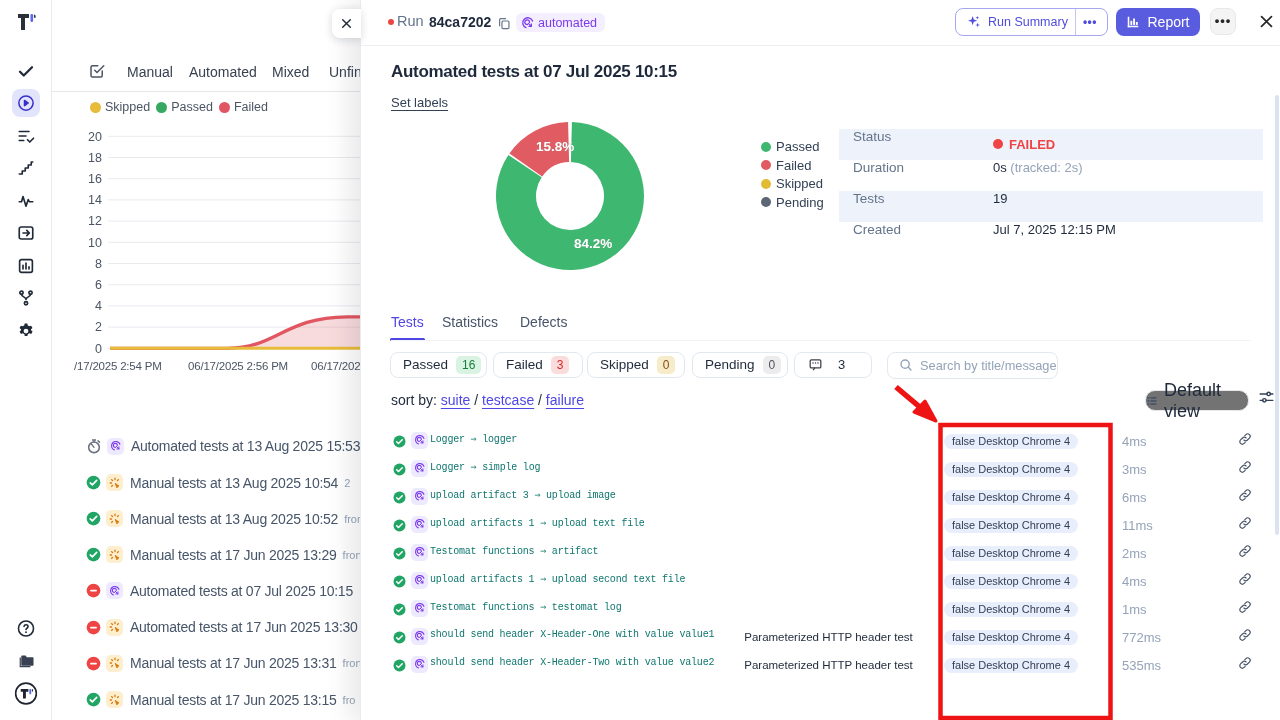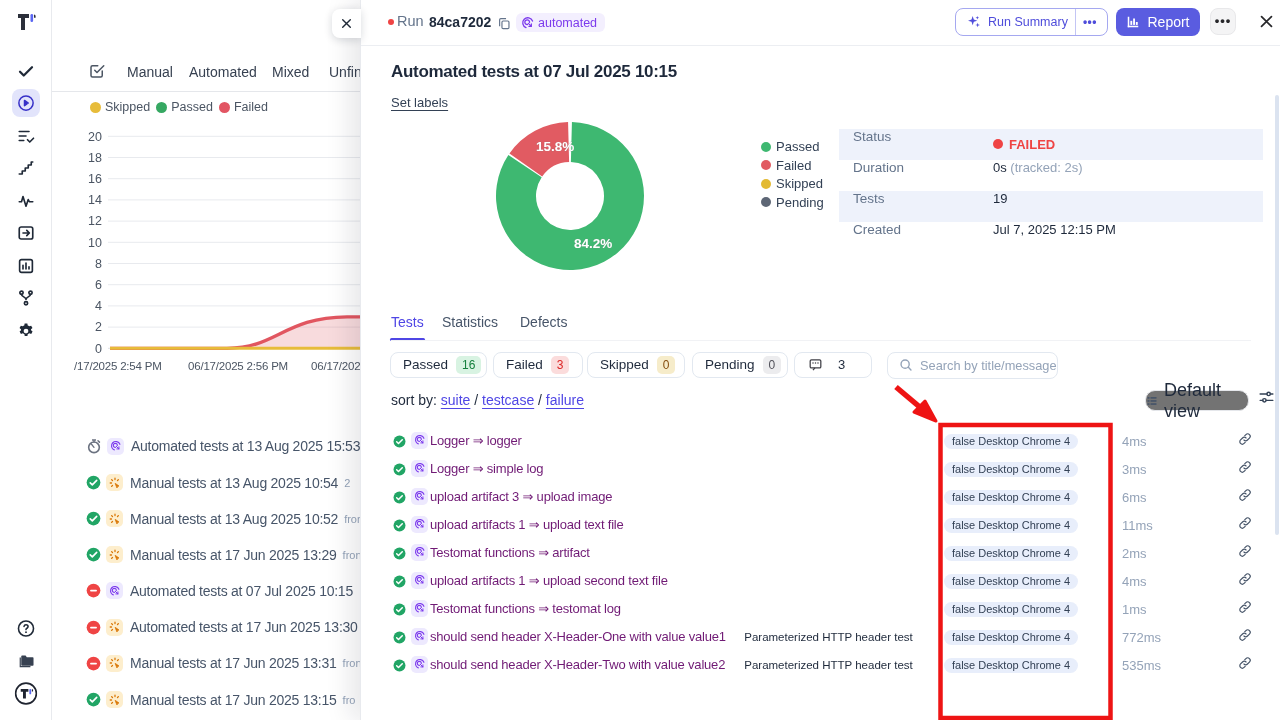--- a/index.html
+++ b/index.html
@@ -58,21 +58,21 @@
 #sortrow a { color:#4f46e5; text-decoration:underline; text-underline-offset:3px; }
 #defview { position:absolute; left:784px; top:390px; width:104px; height:21px; background:#737373; border:1px solid #e5e7eb; border-radius:10px; display:flex; align-items:center; justify-content:flex-start; gap:6px; font-size:18px; color:#1e293b; }
 
 #ttable { position:absolute; left:25px; top:424px; width:885px; }
 #thead { position:relative; height:31px; border-bottom:1px solid #e2e8f0; }
 #thead .th { position:absolute; top:7px; font-size:13.5px; font-weight:700; color:#334155; text-align:center; }
 #thead .sep { position:absolute; top:2px; width:1px; height:27px; background:#e2e8f0; }
 .trow { position:relative; height:28px; }
 .trow .st { position:absolute; left:7px; top:7px; }
 .trow .ic { position:absolute; left:25px; top:4.5px; }
-.trow .ti { position:absolute; left:44px; top:6px; font-size:13px; letter-spacing:-0.2px; color:#701a75; white-space:nowrap; }
+.trow .ti { position:absolute; left:44px; top:6px; font-size:10px; letter-spacing:-0.2px; color:#0f766e; white-space:nowrap;font-family:Liberation Mono, monospace; }
 .trow .su { position:absolute; left:334px; width:217px; top:7.5px; font-size:11.5px; color:#1e293b; text-align:center; white-space:nowrap; }
 .trow .me { position:absolute; left:558px; width:240px; top:4px; text-align:left; }
 .trow .me span { display:inline-block; background:#e8eefb; border-radius:8px; height:15px; line-height:15px; padding:0 8px; font-size:11px; color:#334155; }
 .trow .rt { position:absolute; left:736px; top:6.5px; font-size:13px; color:#94a3b8; }
 .trow .ac { position:absolute; left:852px; top:5px; } 
 
 #mscroll { position:absolute; right:1px; top:95px; width:4px; height:440px; background:#dbe3f0; border-radius:2px; }
 </style>
 </head>
 <body>

